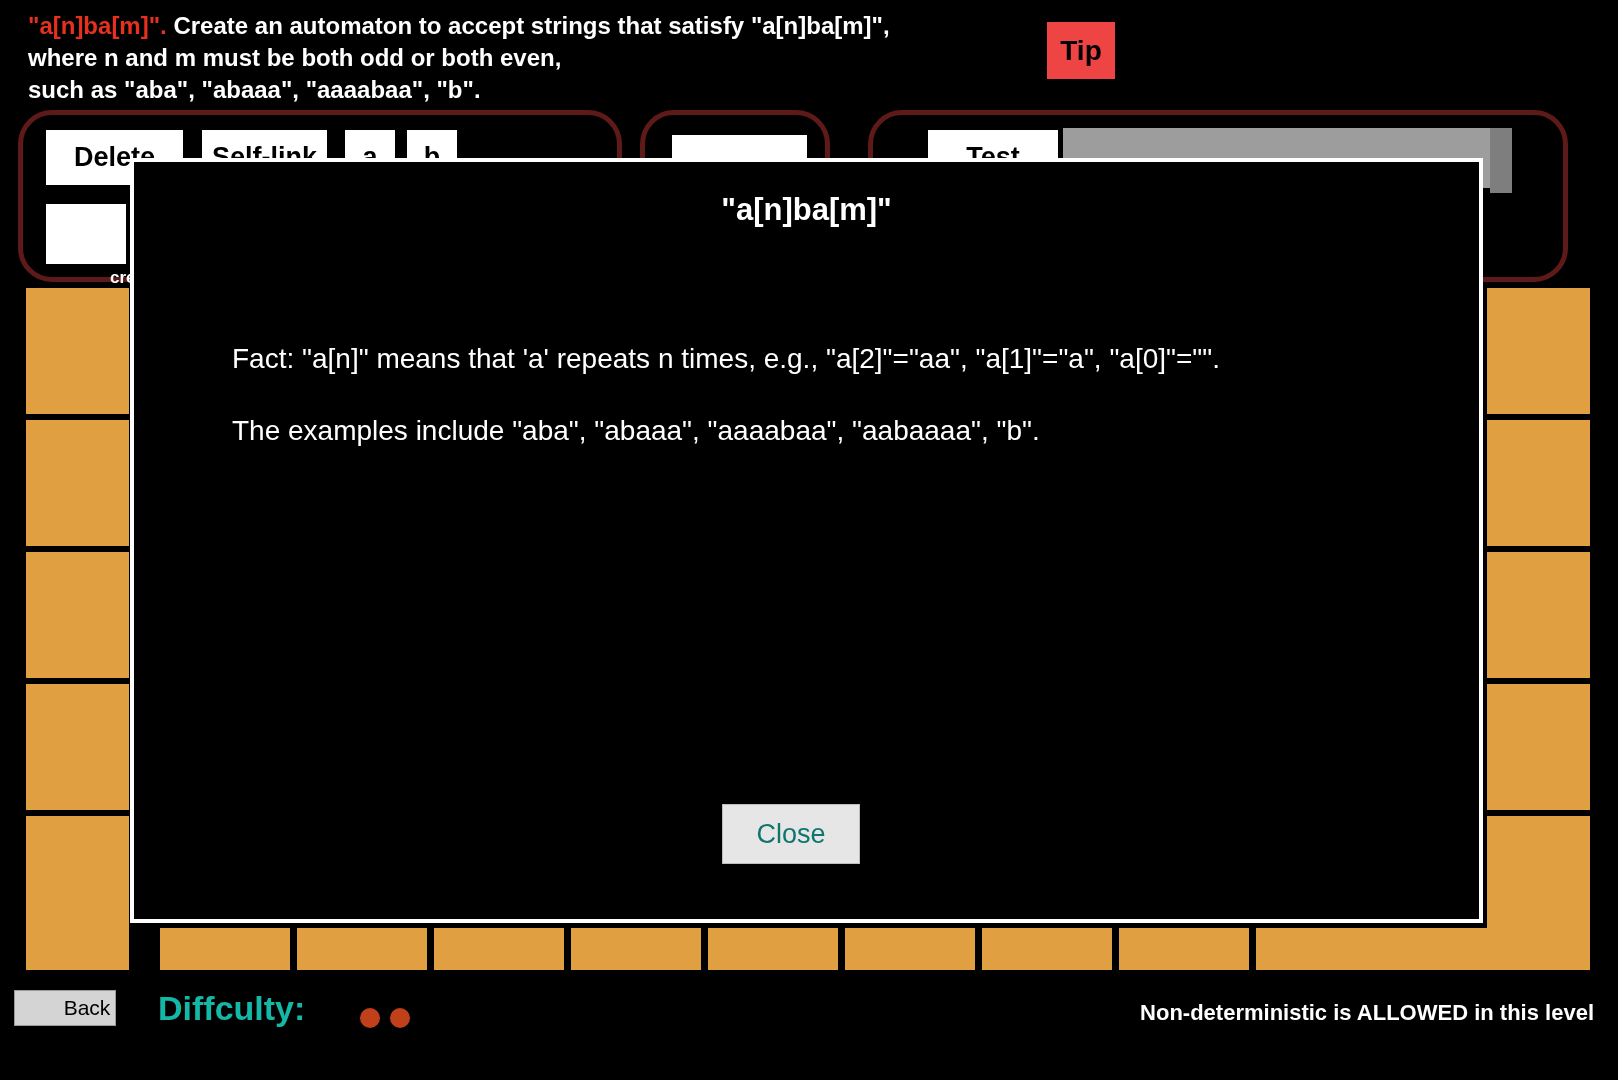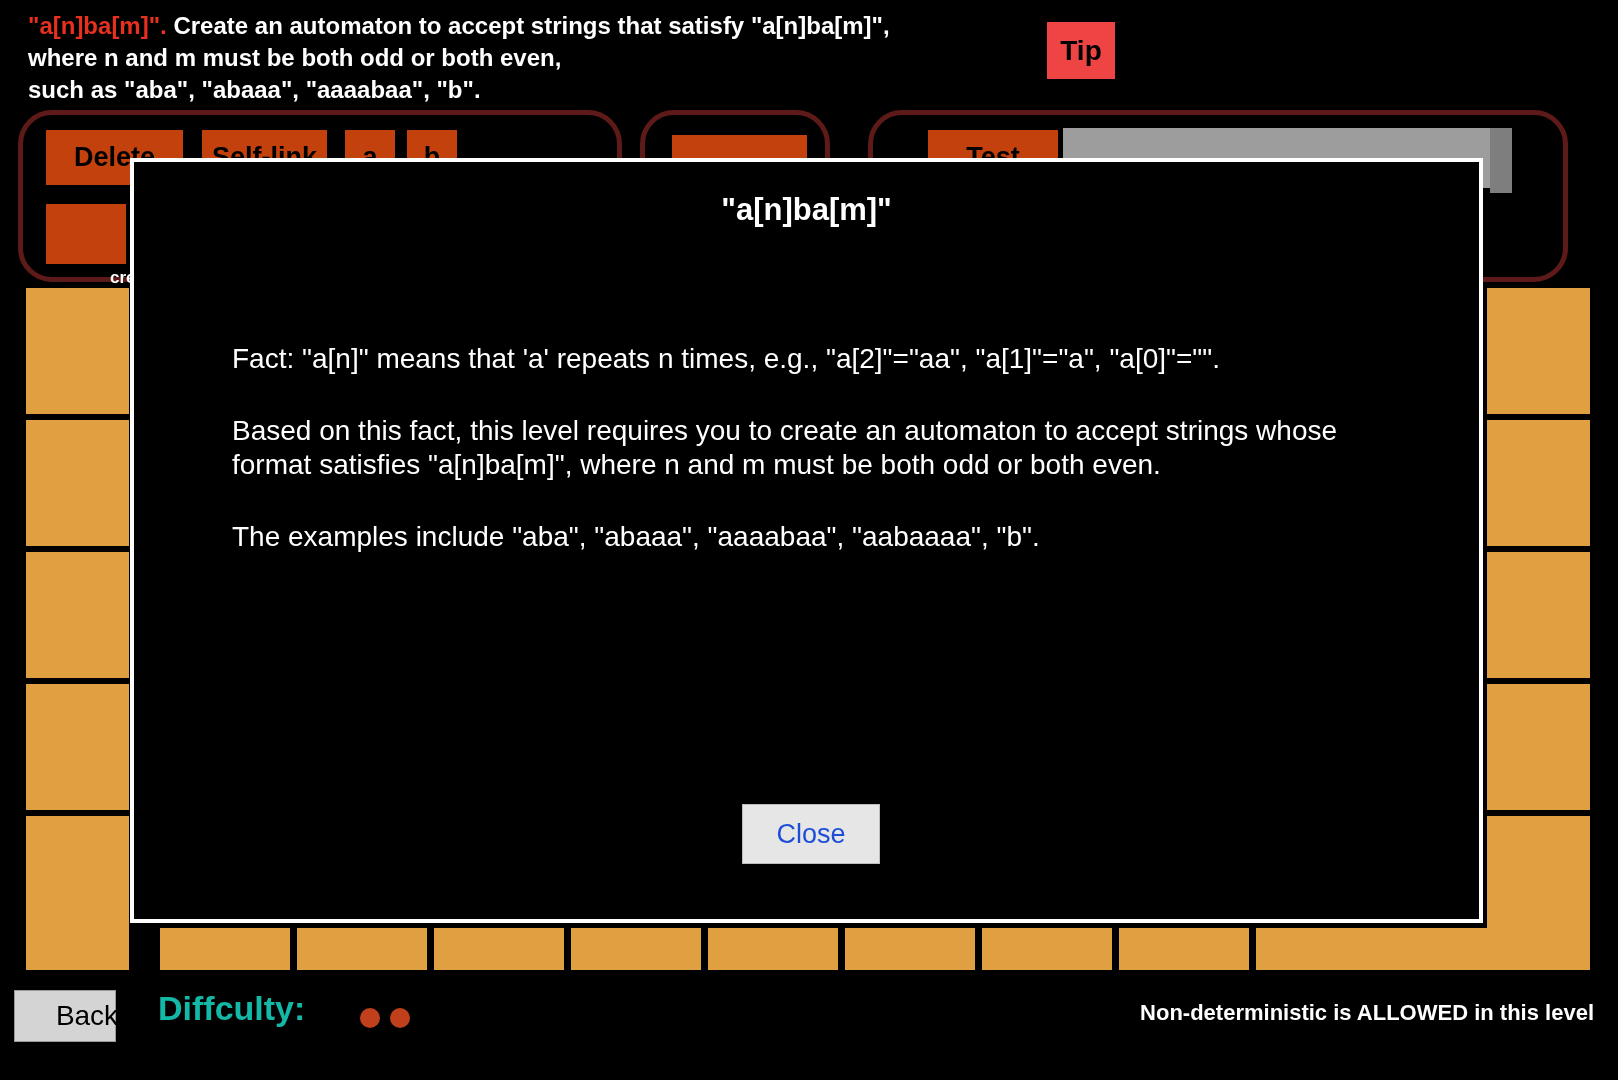--- a/index.html
+++ b/index.html
@@ -52,21 +52,21 @@
     border: 5px solid #5e1a18;
     border-radius: 34px;
     box-sizing: border-box;
   }
   #panel-left   { left: 18px;   top: 110px; width: 604px; height: 172px; }
   #panel-mid    { left: 640px;  top: 110px; width: 190px; height: 172px; }
   #panel-right  { left: 868px;  top: 110px; width: 700px; height: 172px; }
 
   .tool-btn {
     position: absolute;
-    background: #c2410c;
+    background: #ffffff;
     color: #000000;
     font-size: 27px;
     font-weight: bold;
     display: flex;
     align-items: center;
     justify-content: center;
     cursor: pointer;
     box-sizing: border-box;
   }
   #btn-delete   { left: 46px;  top: 130px; width: 137px; height: 55px; }
@@ -132,47 +132,47 @@
     left: 98px;
     top: 180px;
     width: 1170px;
     font-size: 28px;
     line-height: 1.22;
     color: #ffffff;
   }
   #modal-body p { margin: 0 0 38px 0; }
   #close-button {
     position: absolute;
-    left: 608px;
+    left: 588px;
     top: 642px;
     width: 138px;
     height: 60px;
     background: #e6e6e6;
-    color: #1d4ed8;
+    color: #0f766e;
     border: 1px solid #bdbdbd;
     font-size: 27px;
     font-family: "Liberation Sans", sans-serif;
     display: flex;
     align-items: center;
     justify-content: center;
     cursor: pointer;
     box-sizing: border-box;
     text-align: right;
   }
 
   
   #back-button {
     position: absolute;
     left: 14px;
     top: 990px;
     width: 102px;
-    height: 52px;
+    height: 36px;
     background: #d4d4d4;
     color: #000000;
-    font-size: 28px;
+    font-size: 21px;
     display: flex;
     align-items: center;
     justify-content: center;
     cursor: pointer;
     border: 1px solid #9a9a9a;
     box-sizing: border-box;
     padding-left: 44px;
   }
   #difficulty-label {
     position: absolute;
@@ -250,22 +250,20 @@
 <div class="small-caption" id="caption-left">create</div>
 <div class="tool-btn" id="btn-mid"></div>
 <div class="tool-btn" id="btn-test">Test</div>
 <input id="test-input" type="text" placeholder="" style="">
 <div id="scroll-thumb"></div>
 
 <div id="modal">
   <div id="modal-title">"a[n]ba[m]"</div>
   <div id="modal-body">
     <p>Fact: "a[n]" means that 'a' repeats n times, e.g., "a[2]"="aa", "a[1]"="a", "a[0]"="".</p>
-    <p>Based on this fact, this level requires you to create an automaton to accept strings whose format satisfies "a[n]ba[m]",
-where n and m must be both odd or both even.</p>
     <p>The examples include "aba", "abaaa", "aaaabaa", "aabaaaa", "b".</p>
   </div>
   <div id="close-button">Close</div>
 </div>
 
 <div id="back-button">Back</div>
 <div id="difficulty-label">Diffculty:</div>
 <div id="difficulty-dots">
     <span class="dot" style="background: rgb(192, 64, 28);"></span>
     <span class="dot" style="background: rgb(192, 64, 28);"></span>

